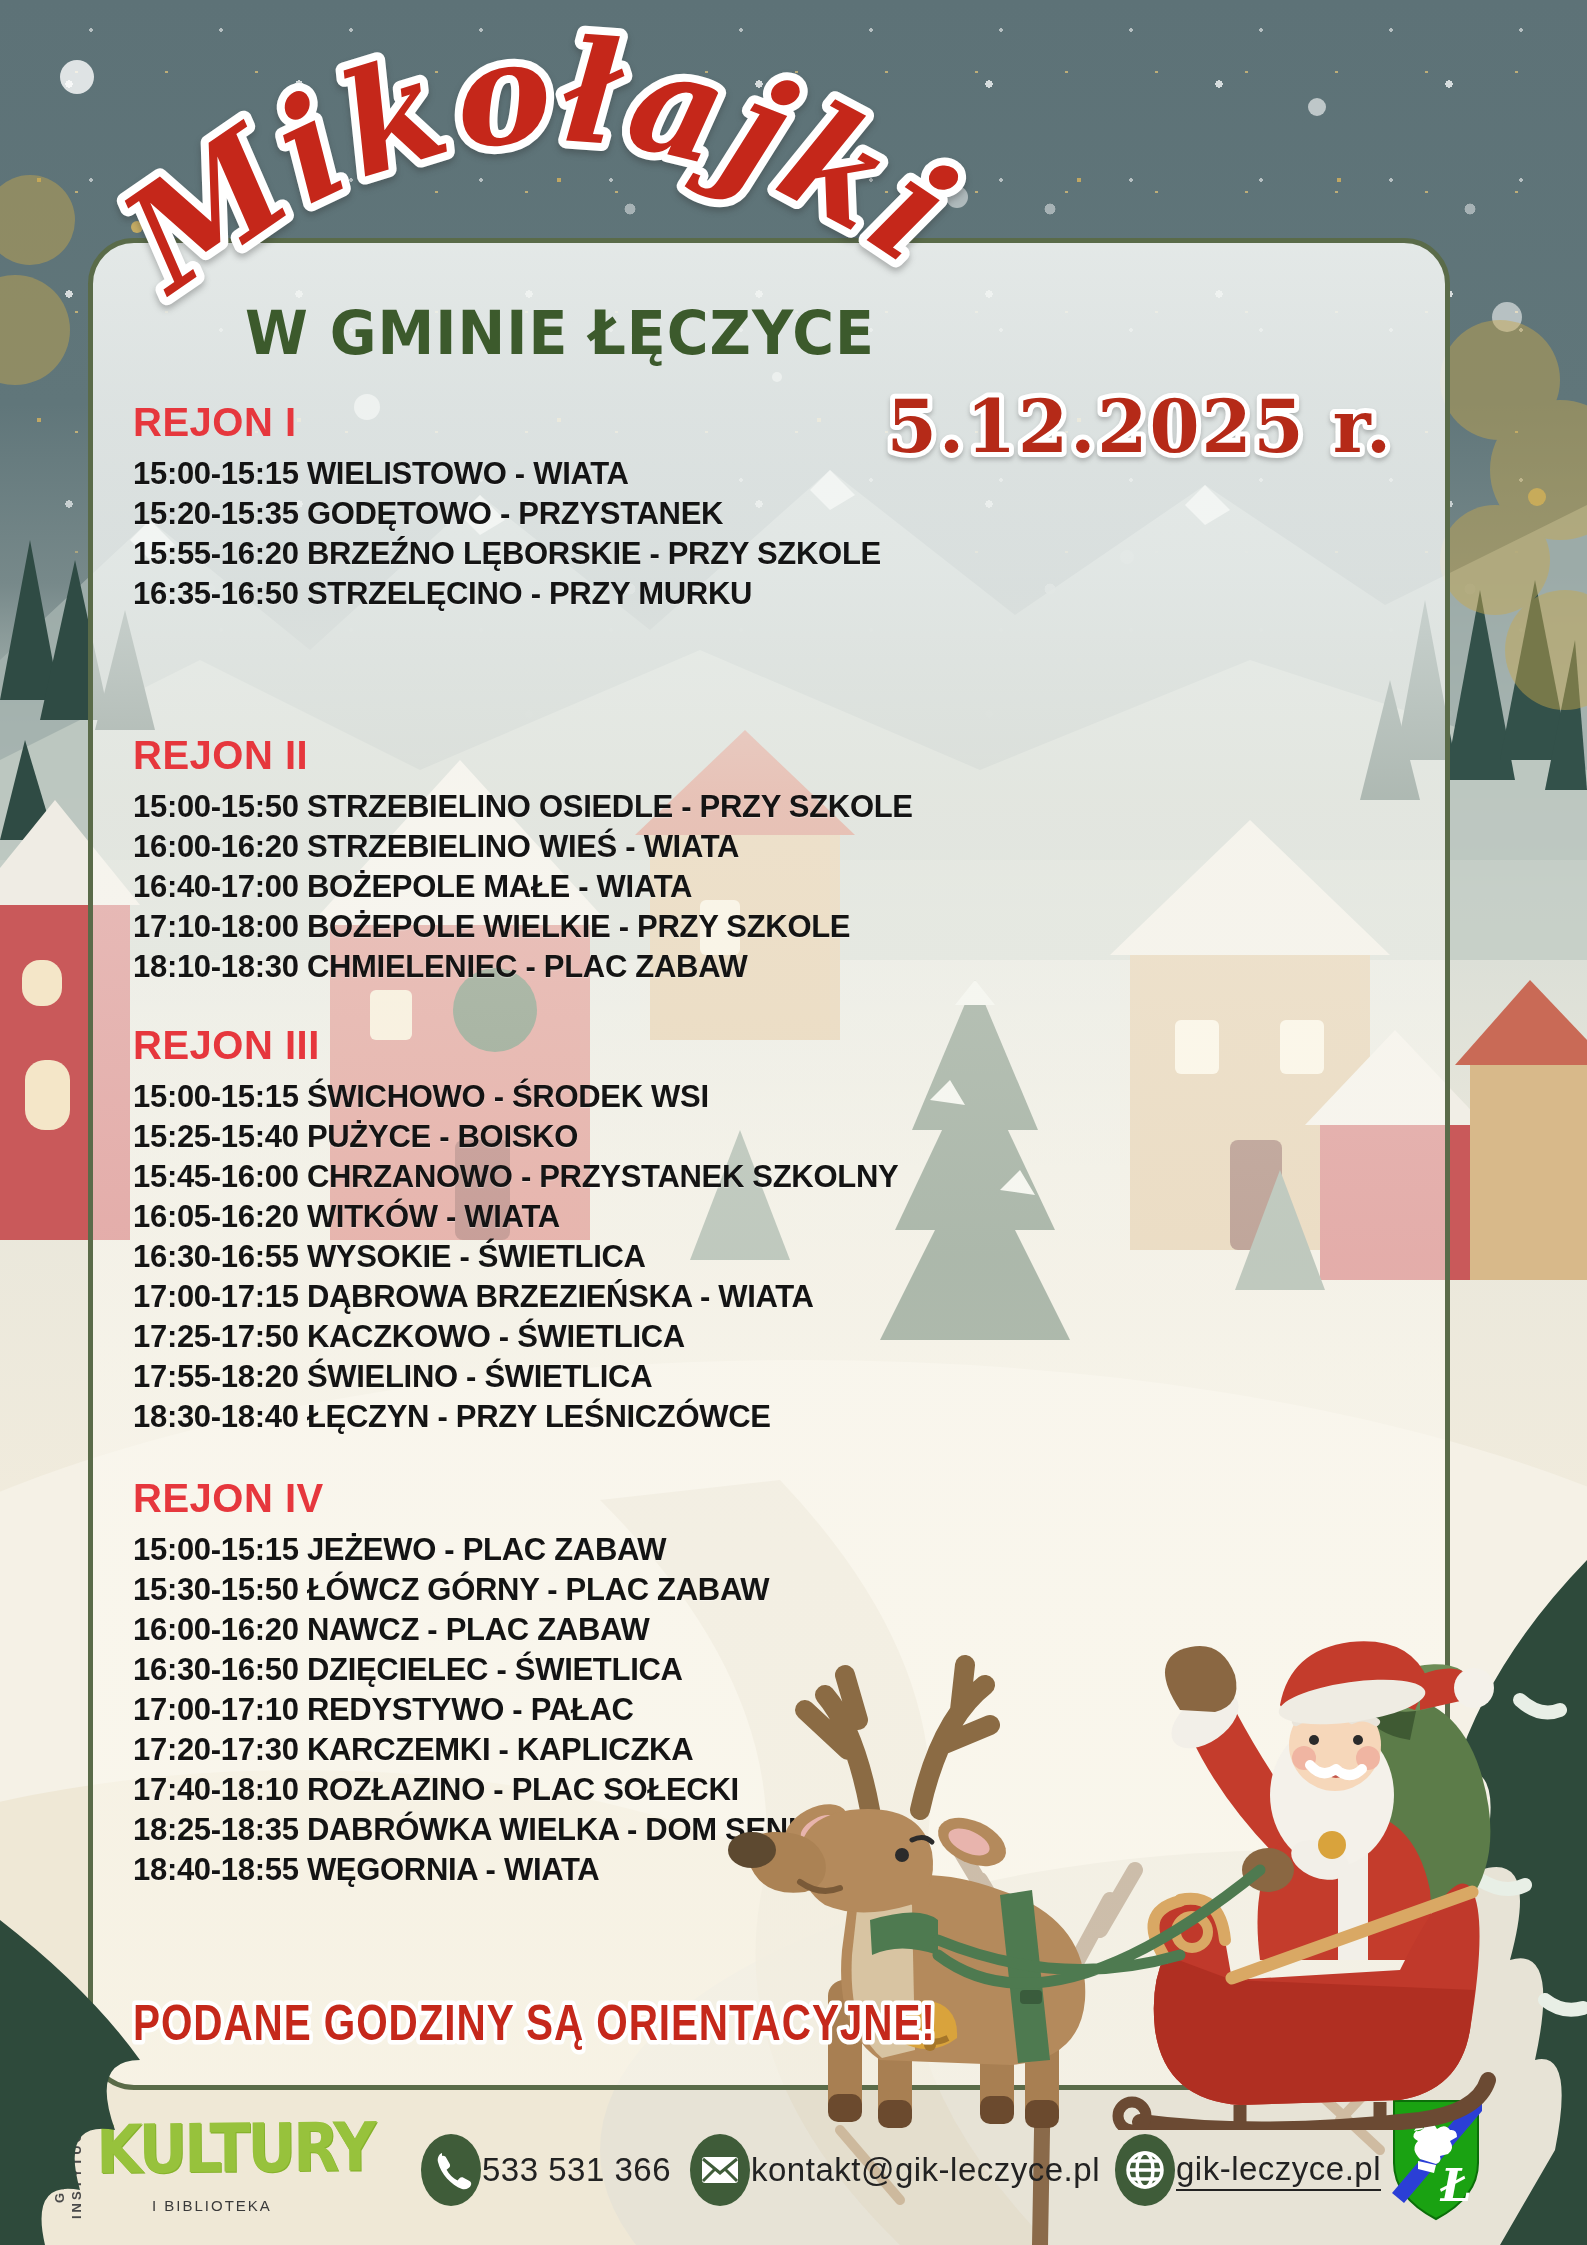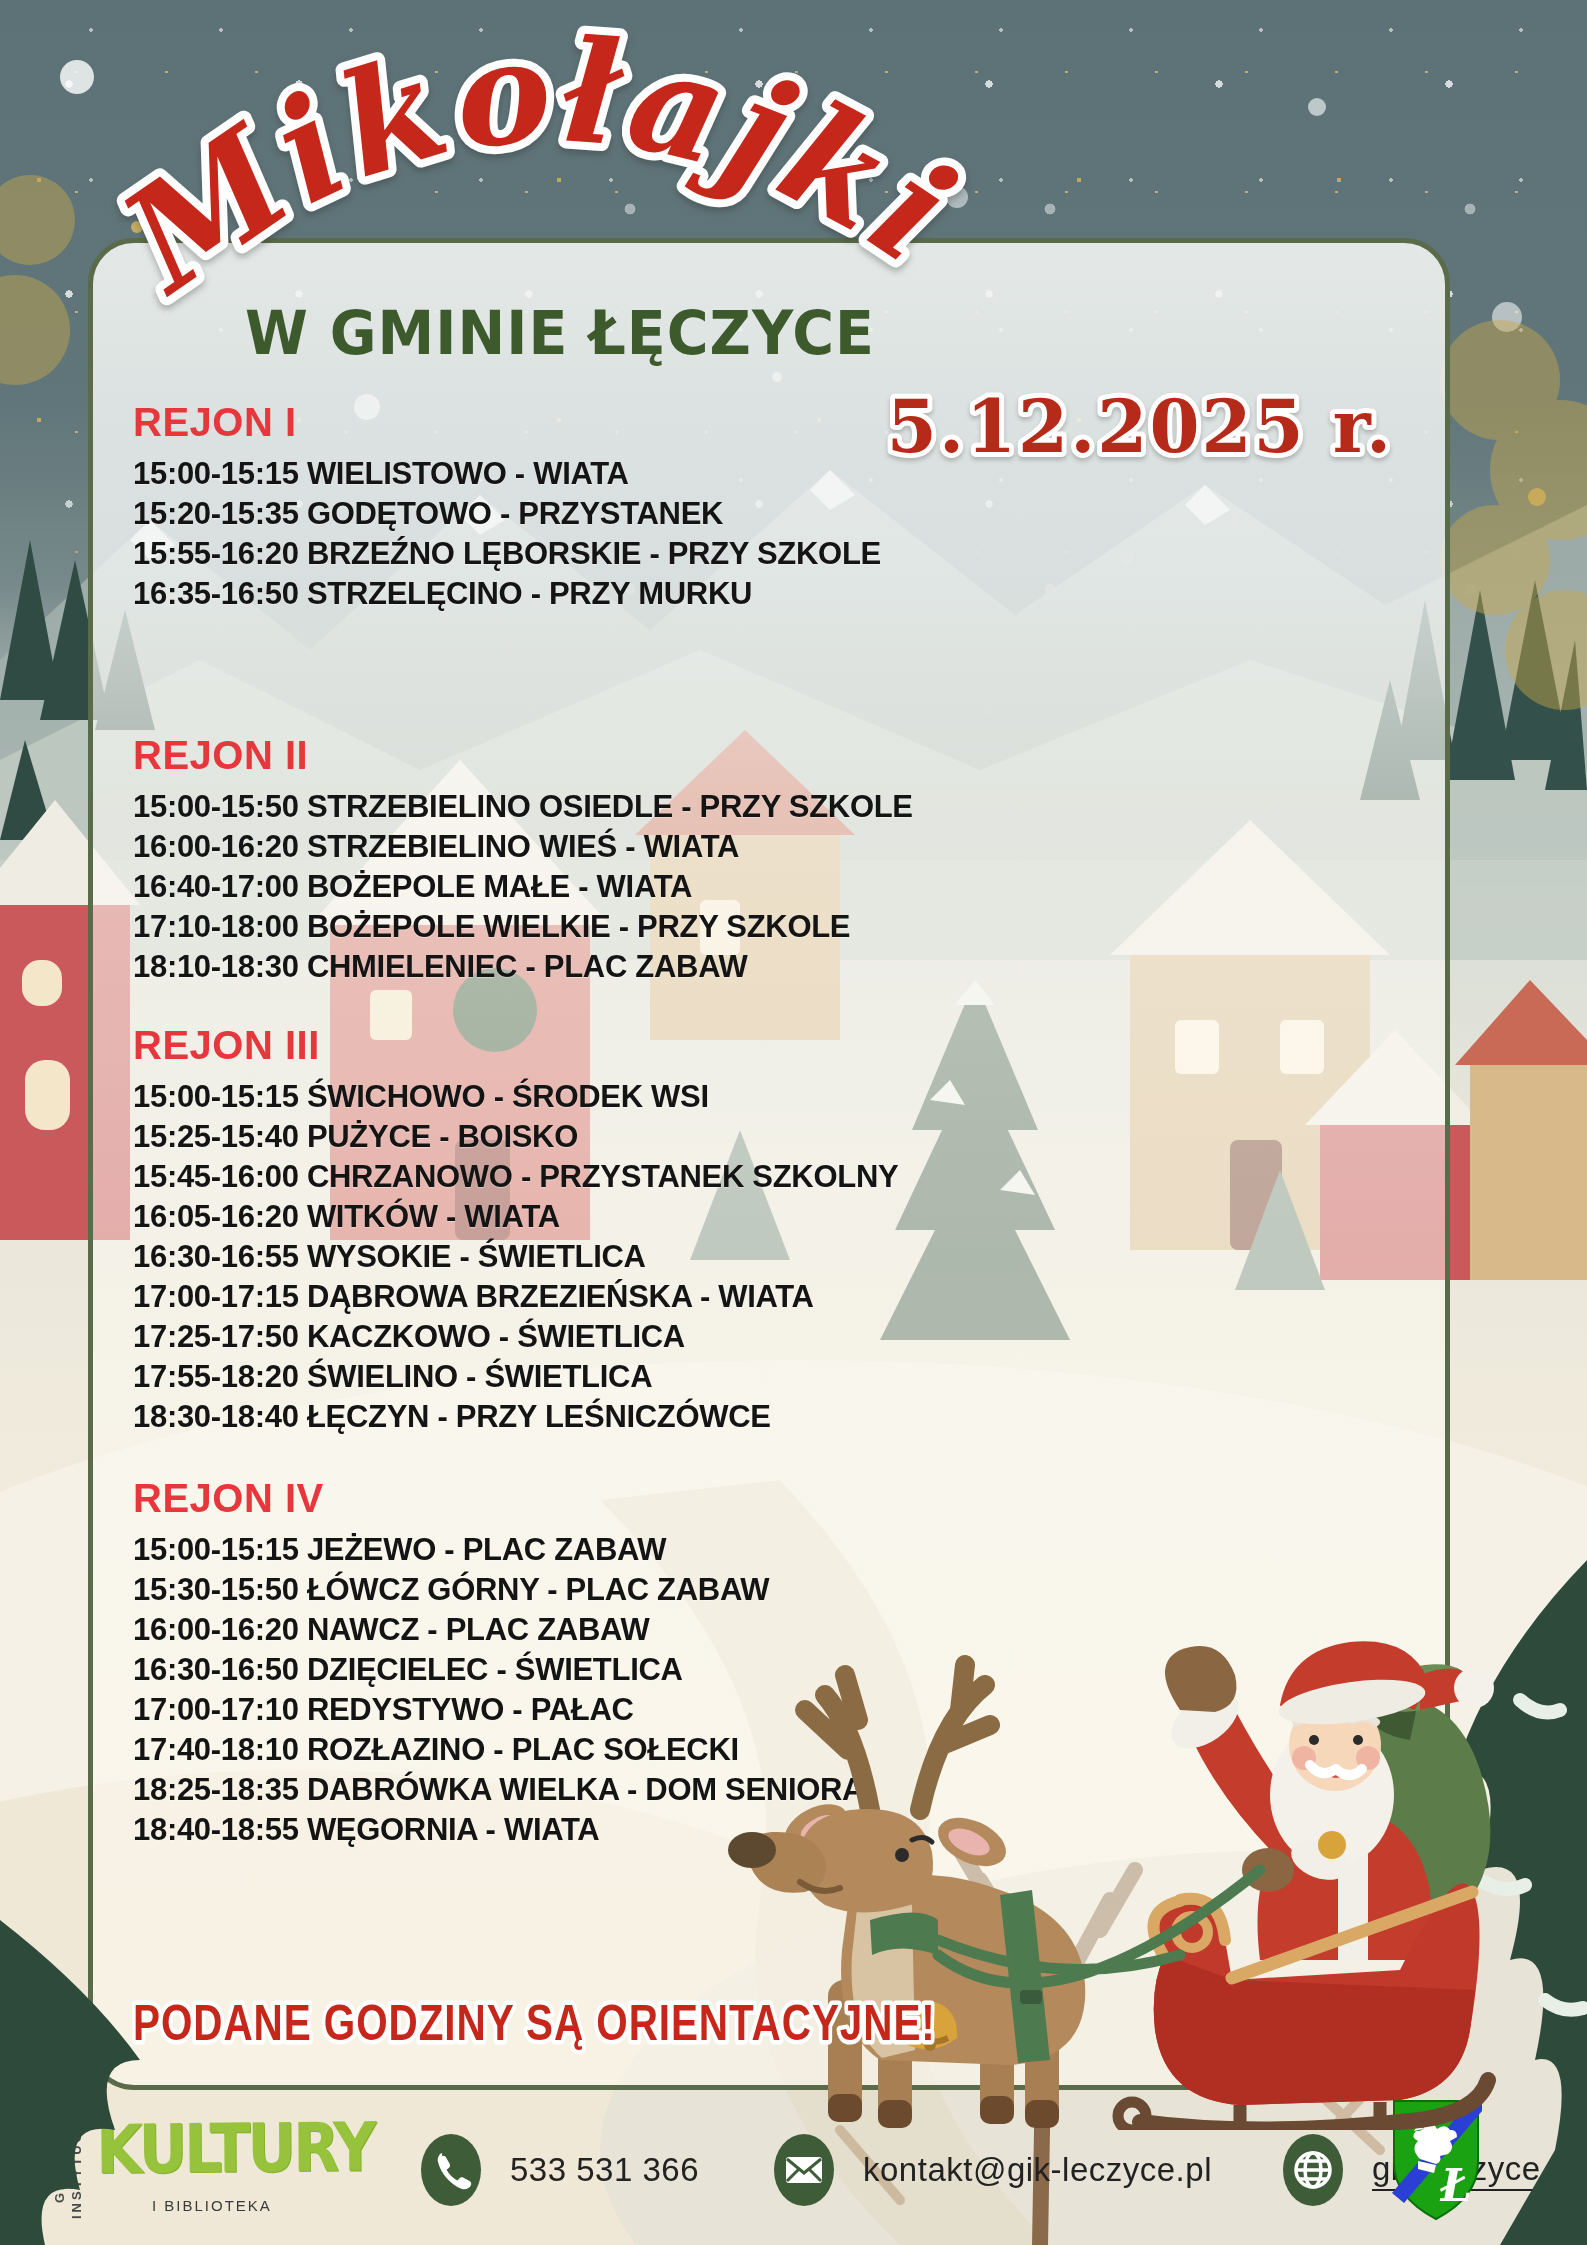--- a/index.html
+++ b/index.html
@@ -45,21 +45,21 @@
   .fg-art{position:absolute;left:0;top:0;z-index:22;pointer-events:none;}
   
   .footer{position:absolute;left:0;top:2095px;width:1587px;height:150px;z-index:20;}
   .org{position:absolute;left:52px;top:22px;display:flex;gap:2px;}
   .org span{writing-mode:vertical-rl;transform:rotate(180deg);font-size:13px;letter-spacing:3px;
     color:#4a4a4a;font-weight:700;height:102px;text-align:center;}
   .kultury{position:absolute;left:96px;top:18px;font-family:"DejaVu Sans",sans-serif;font-weight:700;
     font-size:60px;letter-spacing:-3px;color:#97c23c;transform:scaleY(1.12) rotate(-.5deg);
     text-shadow:1px 1px 0 #86b22c;}
   .biblioteka{position:absolute;left:152px;top:102px;font-size:15px;letter-spacing:2px;color:#3a3a3a;}
-  .contact{position:absolute;left:420px;top:38px;display:flex;align-items:center;gap:28px;}
+  .contact{position:absolute;left:420px;top:38px;display:flex;align-items:center;gap:0;}
   .cicon{width:62px;height:74px;flex:0 0 auto;}
   .ctext{font-size:33px;color:#222;letter-spacing:.5px;white-space:nowrap;}
   .clink{border-bottom:2px solid #222;padding-bottom:1px;}
   .gap1{width:18px}.gap2{width:14px}
   .crest{position:absolute;left:1390px;top:2px;}
 </style>
 </head>
 <body>
 
 <div class="page">
@@ -189,20 +189,21 @@
         <div class="rejon-item">17:55-18:20 ŚWIELINO - ŚWIETLICA</div>
         <div class="rejon-item">18:30-18:40 ŁĘCZYN - PRZY LEŚNICZÓWCE</div>
       </div>
       <div class="rejon" style="top: 1476px;">
         <div class="rejon-title">REJON IV</div>
         <div class="rejon-item">15:00-15:15 JEŻEWO - PLAC ZABAW</div>
         <div class="rejon-item">15:30-15:50 ŁÓWCZ GÓRNY - PLAC ZABAW</div>
         <div class="rejon-item">16:00-16:20 NAWCZ - PLAC ZABAW</div>
         <div class="rejon-item">16:30-16:50 DZIĘCIELEC - ŚWIETLICA</div>
         <div class="rejon-item">17:00-17:10 REDYSTYWO - PAŁAC</div>
+        <div class="rejon-item">17:20-17:30 KARCZEMKI - KAPLICZKA</div>
         <div class="rejon-item">17:40-18:10 ROZŁAZINO - PLAC SOŁECKI</div>
         <div class="rejon-item">18:25-18:35 DABRÓWKA WIELKA - DOM SENIORA</div>
         <div class="rejon-item">18:40-18:55 WĘGORNIA - WIATA</div>
       </div>
     </div>
 
   <svg class="fg-art" width="1587" height="2245" viewBox="0 0 1587 2245">
     <g fill="#2e4a3b">
       <path d="M0 2245 L0 1920 Q 90 1990 140 2060 Q 90 2060 115 2130 Q 60 2120 80 2190 Q 30 2180 45 2245 Z"></path>
       <path d="M1587 2245 L1587 1560 Q 1490 1660 1455 1770 Q 1510 1760 1480 1870 Q 1540 1850 1510 1960 Q 1560 1945 1535 2060 Q 1575 2050 1555 2150 L 1500 2245 Z"></path>

